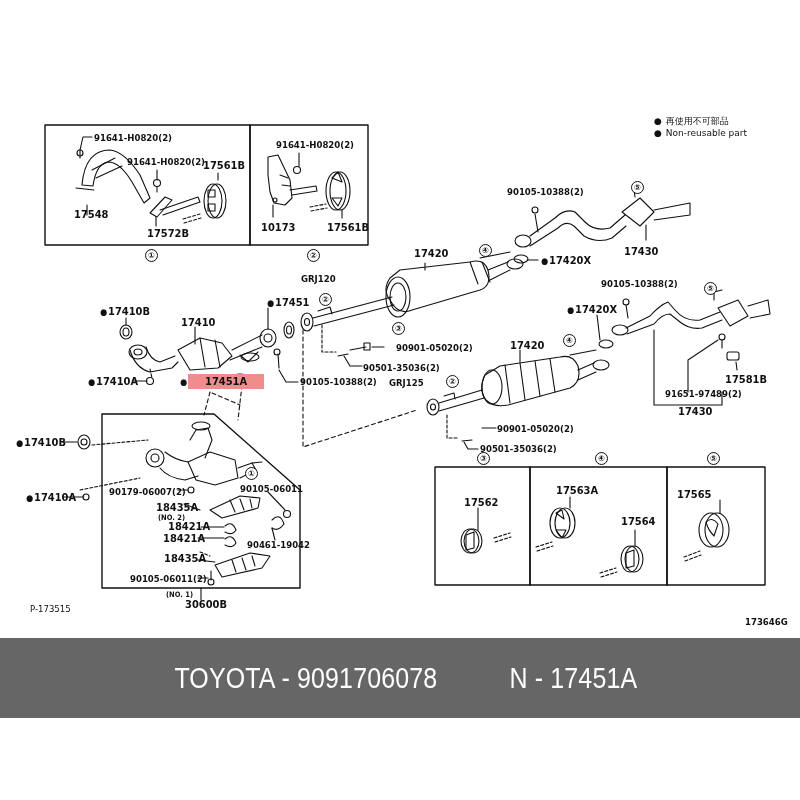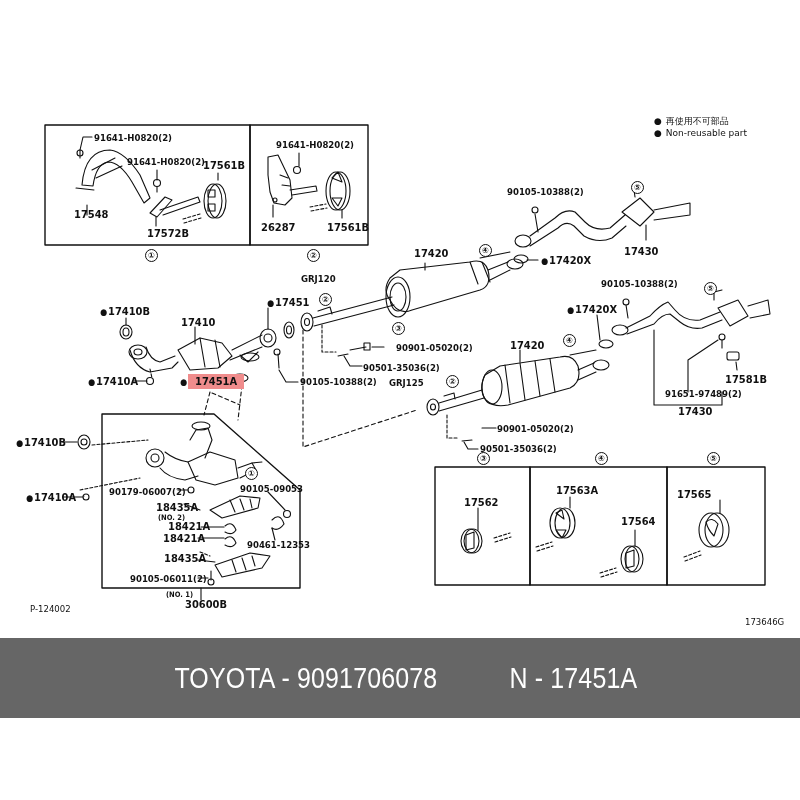--- a/index.html
+++ b/index.html
@@ -3,21 +3,21 @@
 <meta charset="utf-8">
 <style>
   html, body { margin: 0; padding: 0; background: #ffffff; }
   body { width: 800px; height: 800px; position: relative; overflow: hidden;
          font-family: "Liberation Sans", sans-serif; }
   #diagram { position: absolute; left: 0; top: 0; width: 800px; height: 640px; }
   .lbl { position: absolute; font-family: "DejaVu Sans Condensed", "DejaVu Sans", sans-serif;
          font-size: 9.5px; font-weight: bold; color: #111; white-space: nowrap; line-height: 1; }
   .lbl.big { font-size: 11px; }
   .lbl.small { font-size: 7.5px; font-weight: bold; }
-  .hl { background: #f08c8c; padding: 1px 7px; }
+  .hl { background: #f08c8c; padding: 1px 17px; }
   .dot::before { content: "\25CF"; font-size: 9px; margin-right: 1px; }
   .circ { position: absolute; width: 11px; height: 11px; border: 1px solid #111; border-radius: 50%;
           font-family: "DejaVu Sans", sans-serif; font-size: 8px; font-weight: bold;
           text-align: center; line-height: 11px; color: #111; background: #fff; }
   .ul { }
   #legend { position: absolute; left: 654px; top: 115px; font-family: "DejaVu Sans", sans-serif;
             font-size: 9px; color: #111; line-height: 12px; }
   #legend .row::before { content: "\25CF"; margin-right: 4px; }
   #banner { position: absolute; left: 0; top: 638px; width: 800px; height: 80px; background: #666666;
             display: flex; align-items: center; justify-content: center; }
@@ -273,21 +273,21 @@
 </div>
 
 <div class="lbl" style="left:94px;top:133px">91641-H0820(2)</div>
 <div class="lbl" style="left:127px;top:157px">91641-H0820(2)</div>
 <div class="lbl big" style="left:203px;top:160px">17561B</div>
 <div class="lbl big" style="left:74px;top:209px">17548</div>
 <div class="lbl big" style="left:147px;top:228px">17572B</div>
 <div class="circ" style="left:145px;top:249px">①</div>
 
 <div class="lbl" style="left:276px;top:140px">91641-H0820(2)</div>
-<div class="lbl big" style="left:261px;top:222px">26287</div>
+<div class="lbl big" style="left:261px;top:222px">10173</div>
 <div class="lbl big" style="left:327px;top:222px">17561B</div>
 <div class="circ" style="left:307px;top:249px">②</div>
 
 <div class="lbl ul" style="left:301px;top:274px">GRJ120</div>
 <div class="lbl ul" style="left:389px;top:378px">GRJ125</div>
 
 <div class="lbl big dot" style="left:100px;top:306px">17410B</div>
 <div class="lbl big" style="left:181px;top:317px">17410</div>
 <div class="lbl big dot" style="left:267px;top:297px">17451</div>
 <div class="lbl big dot" style="left:88px;top:376px">17410A</div>
@@ -316,39 +316,39 @@
 
 <div class="lbl big" style="left:510px;top:340px">17420</div>
 <div class="circ" style="left:446px;top:375px">②</div>
 <div class="lbl" style="left:497px;top:424px">90901-05020(2)</div>
 <div class="lbl" style="left:480px;top:444px">90501-35036(2)</div>
 
 <div class="lbl big dot" style="left:16px;top:437px">17410B</div>
 <div class="lbl big dot" style="left:26px;top:492px">17410A</div>
 <div class="circ" style="left:245px;top:467px">①</div>
 <div class="lbl" style="left:109px;top:487px">90179-06007(2)</div>
-<div class="lbl" style="left:240px;top:484px">90105-09053</div>
+<div class="lbl" style="left:240px;top:484px">90105-06011</div>
 <div class="lbl big" style="left:156px;top:502px">18435A</div>
 <div class="lbl small" style="left:158px;top:514px">(NO. 2)</div>
 <div class="lbl big" style="left:168px;top:521px">18421A</div>
 <div class="lbl big" style="left:163px;top:533px">18421A</div>
-<div class="lbl" style="left:247px;top:540px">90461-12353</div>
+<div class="lbl" style="left:247px;top:540px">90461-19042</div>
 <div class="lbl big" style="left:164px;top:553px">18435A</div>
 <div class="lbl small" style="left:166px;top:591px">(NO. 1)</div>
 <div class="lbl" style="left:130px;top:574px">90105-06011(2)</div>
 <div class="lbl big" style="left:185px;top:599px">30600B</div>
 
 <div class="circ" style="left:477px;top:452px">③</div>
 <div class="circ" style="left:595px;top:452px">④</div>
 <div class="circ" style="left:707px;top:452px">⑤</div>
 <div class="lbl big" style="left:464px;top:497px">17562</div>
 <div class="lbl big" style="left:556px;top:485px">17563A</div>
 <div class="lbl big" style="left:621px;top:516px">17564</div>
 <div class="lbl big" style="left:677px;top:489px">17565</div>
 
-<div class="lbl" style="left:30px;top:604px;font-weight:normal">P-124002</div>
-<div class="lbl" style="left:745px;top:617px;font-weight:normal">173646G</div>
+<div class="lbl" style="left:30px;top:604px;font-weight:normal">P-173515</div>
+<div class="lbl" style="left:745px;top:617px;font-weight:bold">173646G</div>
 
 <div id="banner">
   <span>TOYOTA - 9091706078</span>
   <span class="gap"></span>
   <span>N - 17451A</span>
 </div>
 
 </body></html>

